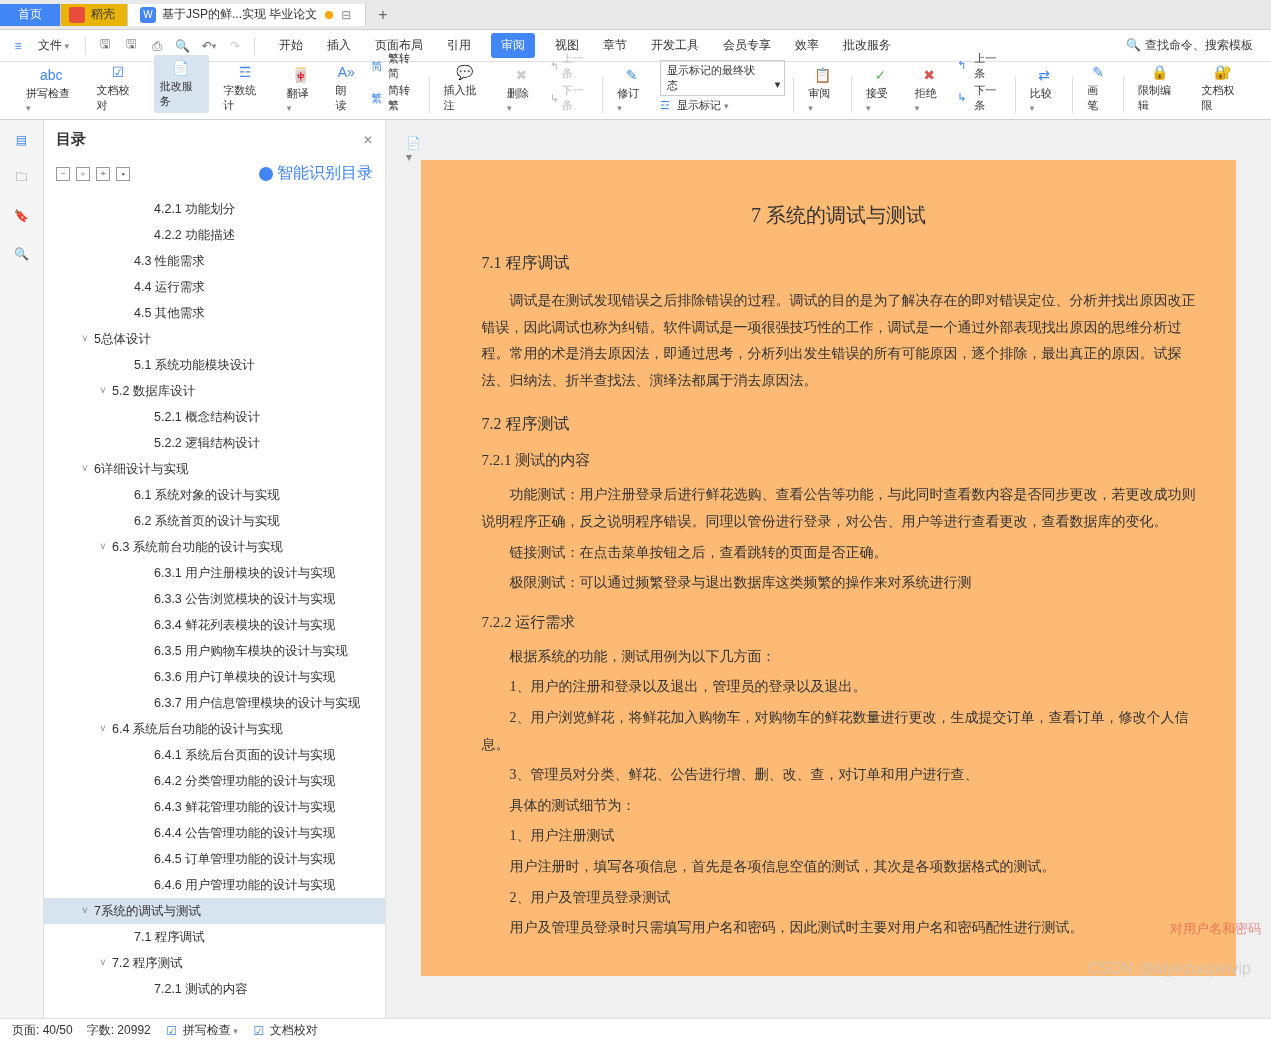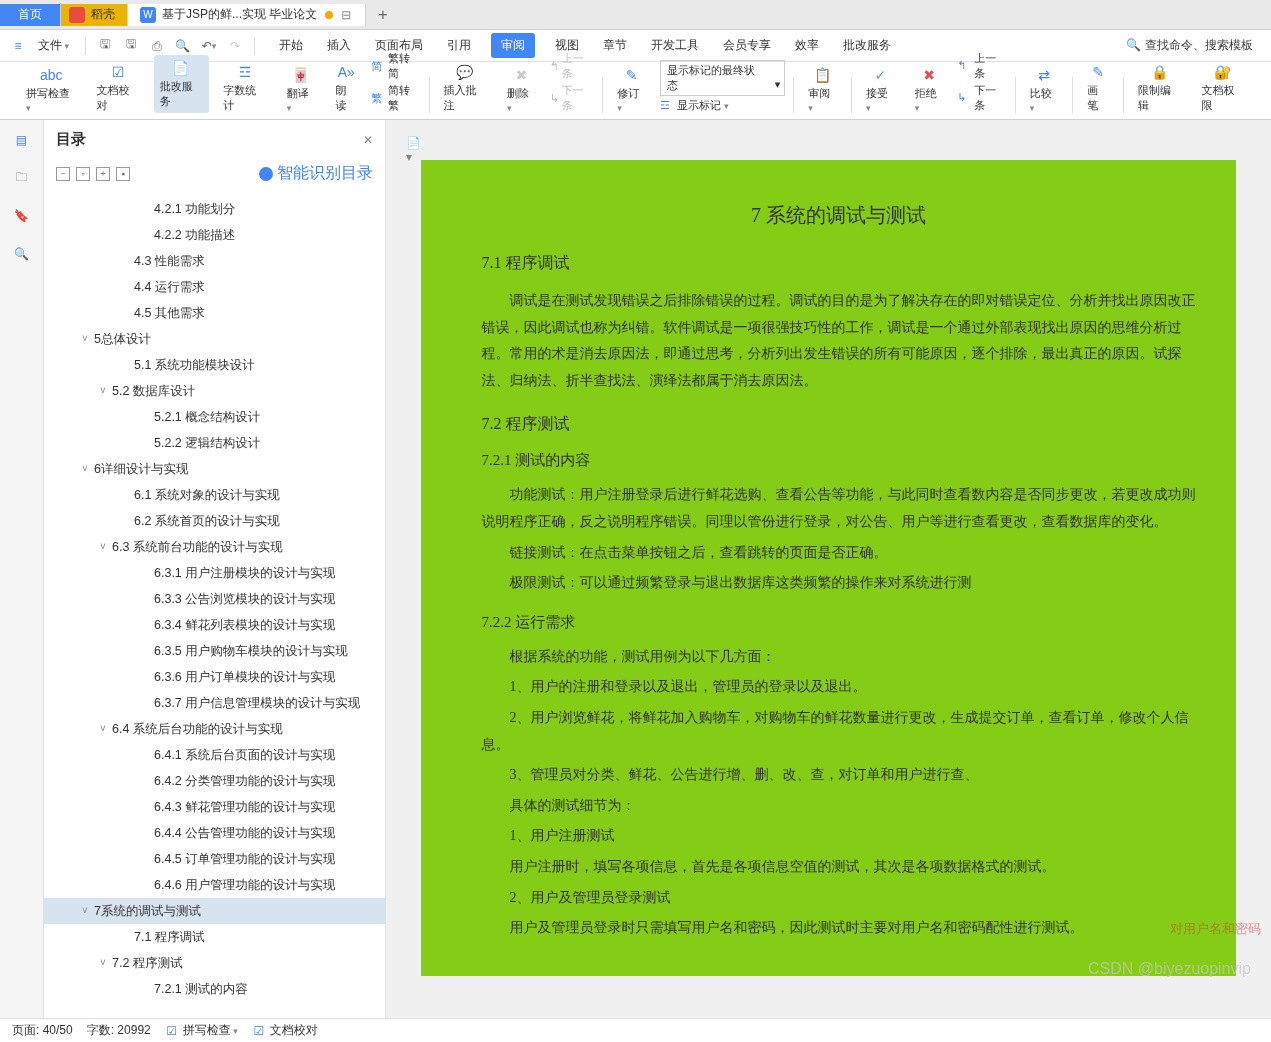--- a/index.html
+++ b/index.html
@@ -63,21 +63,21 @@
     .toc-item.selected { background: #d8e3f0; }
     .toc-caret { width: 12px; color: #888; font-size: 10px; }
     .toc-l3 { padding-left: 90px; }
     .toc-l4 { padding-left: 110px; }
     .toc-l1c { padding-left: 38px; }
     .toc-l2c { padding-left: 56px; }
     
     .document { flex: 1; background: #f0f0f0; overflow-y: auto; padding: 10px 0; position: relative; }
     .doc-toolbar { padding: 6px 20px; display: flex; gap: 4px; }
     .doc-tool-btn { width: 18px; height: 18px; color: #888; cursor: pointer; }
-    .page { background: #84cc16; margin: 0 auto; width: 92%; padding: 30px 40px 30px 60px; font-family: SimSun, serif; }
+    .page { background: #fdba74; margin: 0 auto; width: 92%; padding: 30px 40px 30px 60px; font-family: SimSun, serif; }
     .h1 { font-size: 20px; text-align: center; margin: 12px 0 24px; }
     .h2 { font-size: 16px; margin: 20px 0 14px; }
     .h3 { font-size: 15px; margin: 16px 0 12px; }
     .para { font-size: 14px; line-height: 1.9; text-indent: 2em; margin: 4px 0; }
     
     .watermark { position: absolute; bottom: 40px; right: 20px; color: rgba(200,200,200,0.7); font-size: 16px; }
     .watermark-red { position: absolute; bottom: 80px; right: 10px; color: rgba(220,50,50,0.5); font-size: 13px; }
     
     
     .status-bar { display: flex; align-items: center; padding: 4px 12px; border-top: 1px solid #e0e0e0; height: 24px; gap: 14px; font-size: 12px; background: #fff; }

